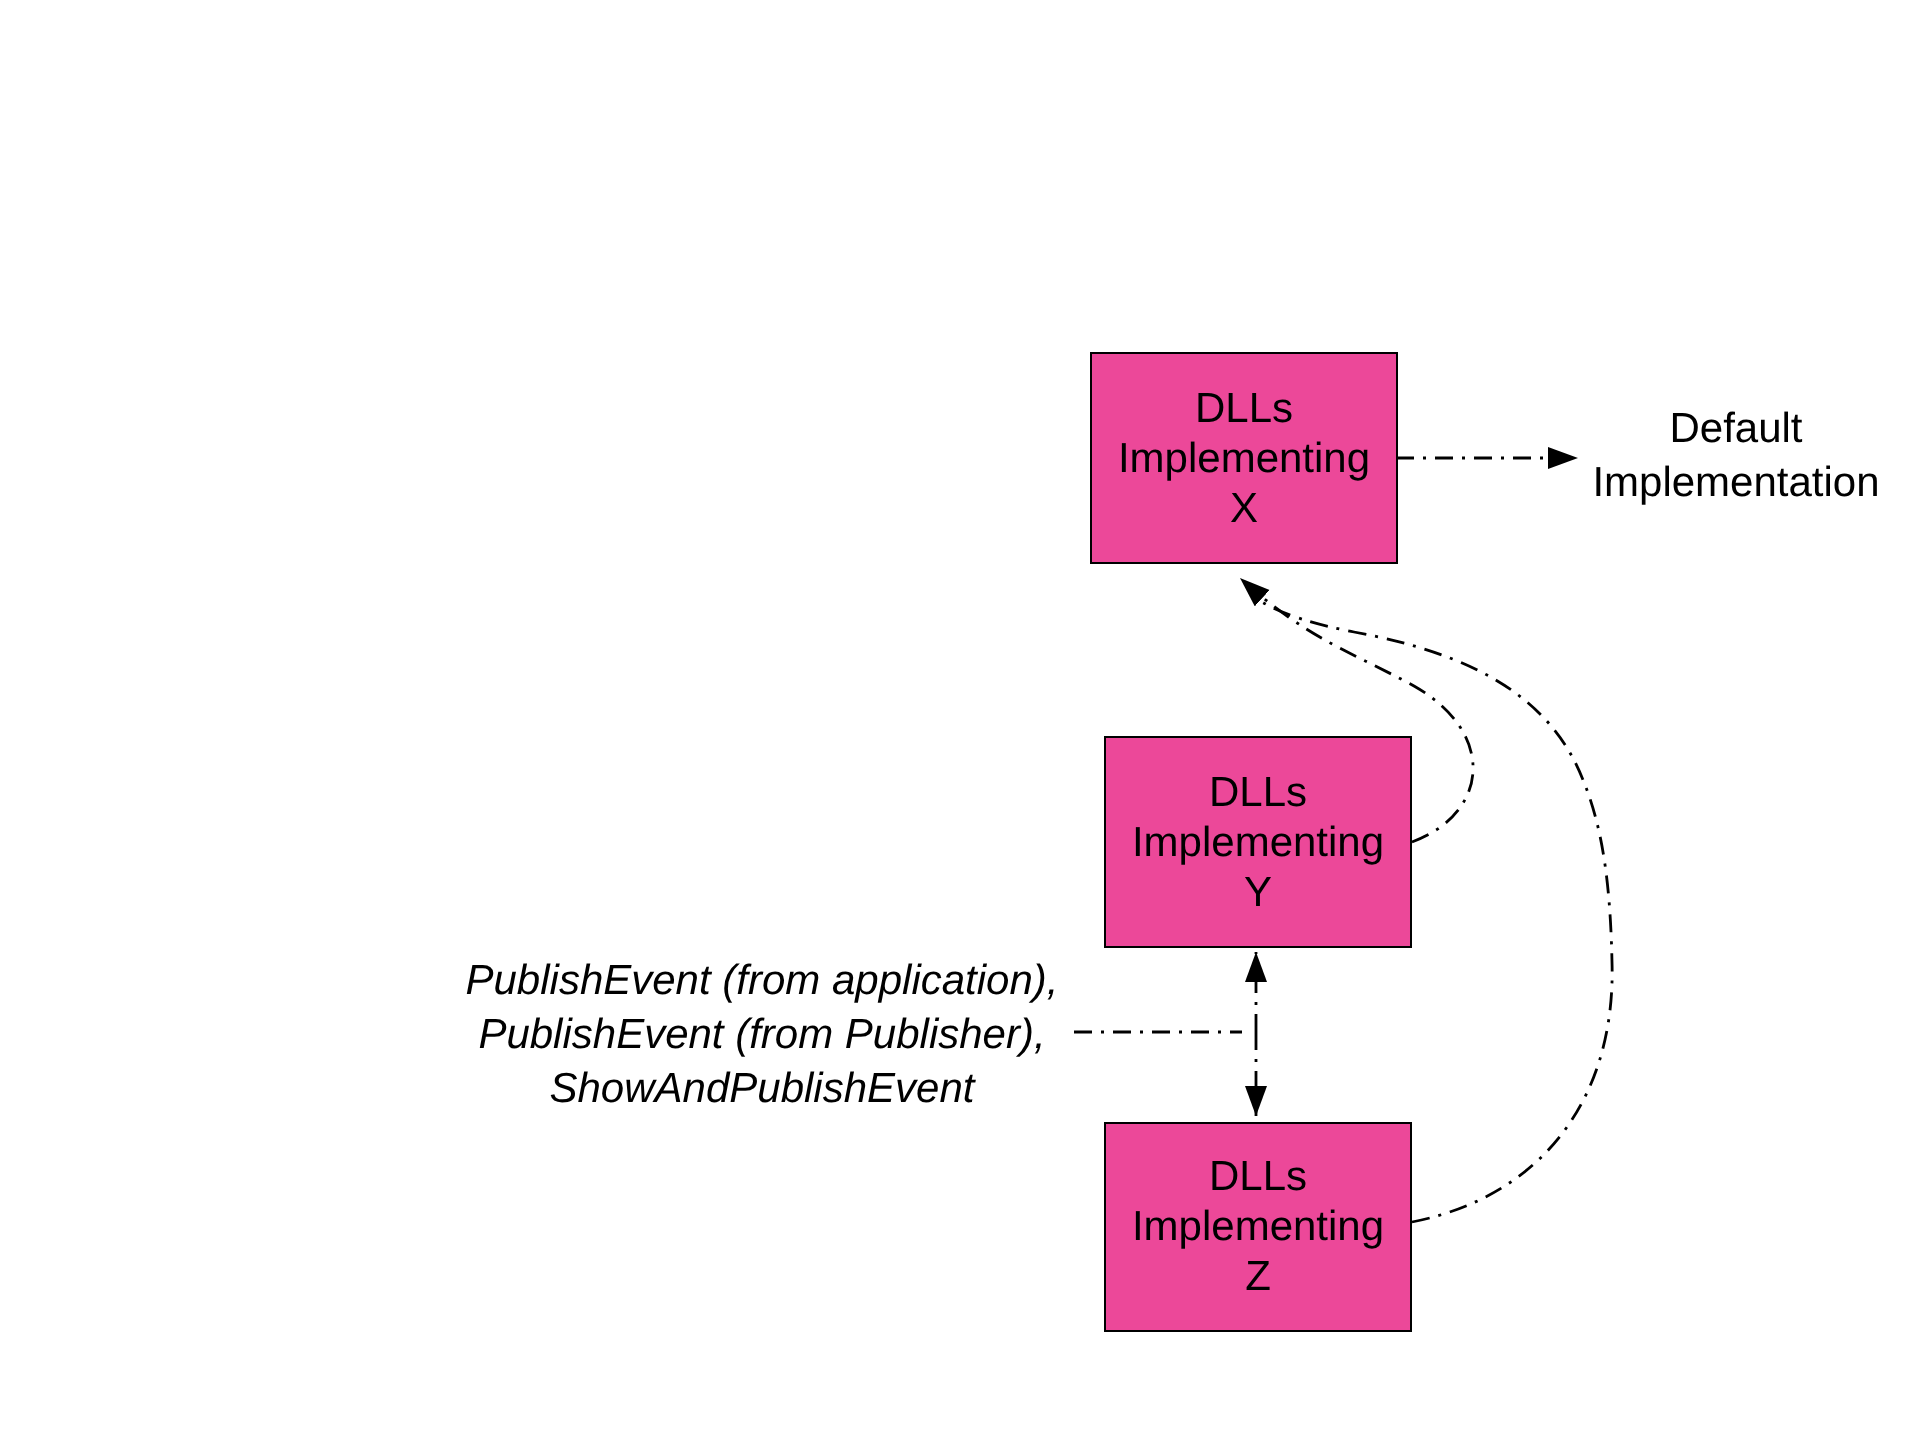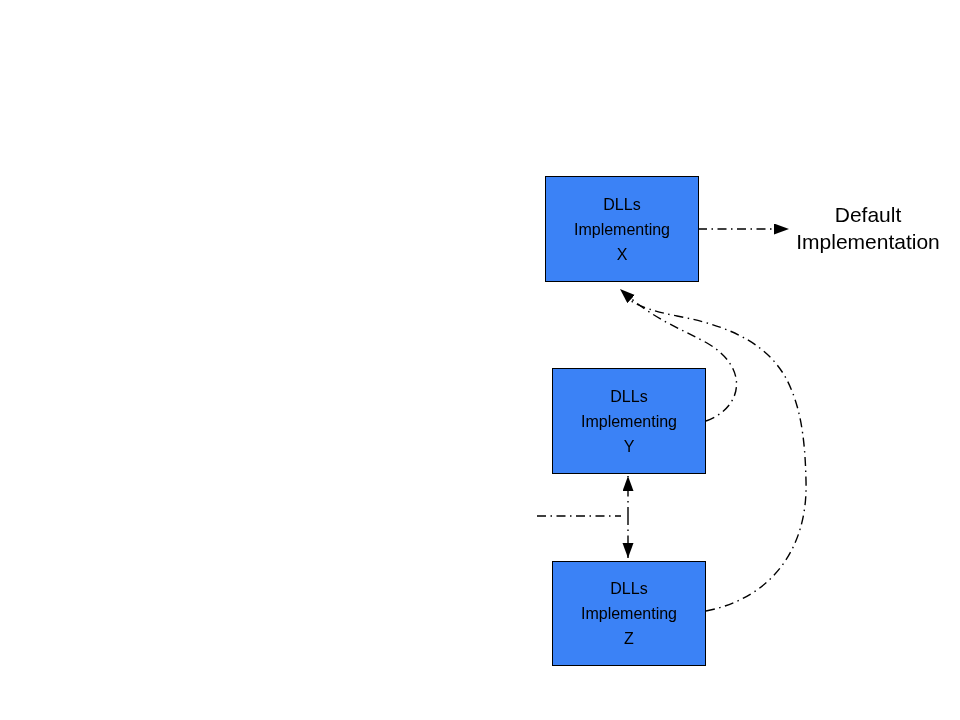--- a/index.html
+++ b/index.html
@@ -24,26 +24,26 @@
   }
   .dd {
     fill: none;
     stroke: #000000;
     stroke-width: 1.4;
     stroke-dasharray: 9 4.5 1.5 4.5;
   }
   .node-box {
     position: absolute;
     border: 1.5px solid #000000;
-    background: #3b82f6;
+    background: #ec4899;
     display: flex;
     align-items: center;
     justify-content: center;
     text-align: center;
-    font-size: 16px;
+    font-size: 21px;
     line-height: 25px;
     color: #000000;
     white-space: pre-line;
   }
   #box-x { left: 545px; top: 176px; width: 152px; height: 104px; }
   #box-y { left: 552px; top: 368px; width: 152px; height: 104px; }
   #box-z { left: 552px; top: 561px; width: 152px; height: 103px; }
   .free-label {
     position: absolute;
     text-align: center;
@@ -103,14 +103,17 @@
 
   <div class="node-box" id="box-z">
     <span>DLLs
 Implementing
 Z</span>
   </div>
 
   <div class="free-label" id="default-impl-label">Default
 Implementation</div>
 
+  <div class="free-label" id="publish-events-label">PublishEvent (from application),
+PublishEvent (from Publisher),
+ShowAndPublishEvent</div>
 
 </div>
 
 </body></html>

